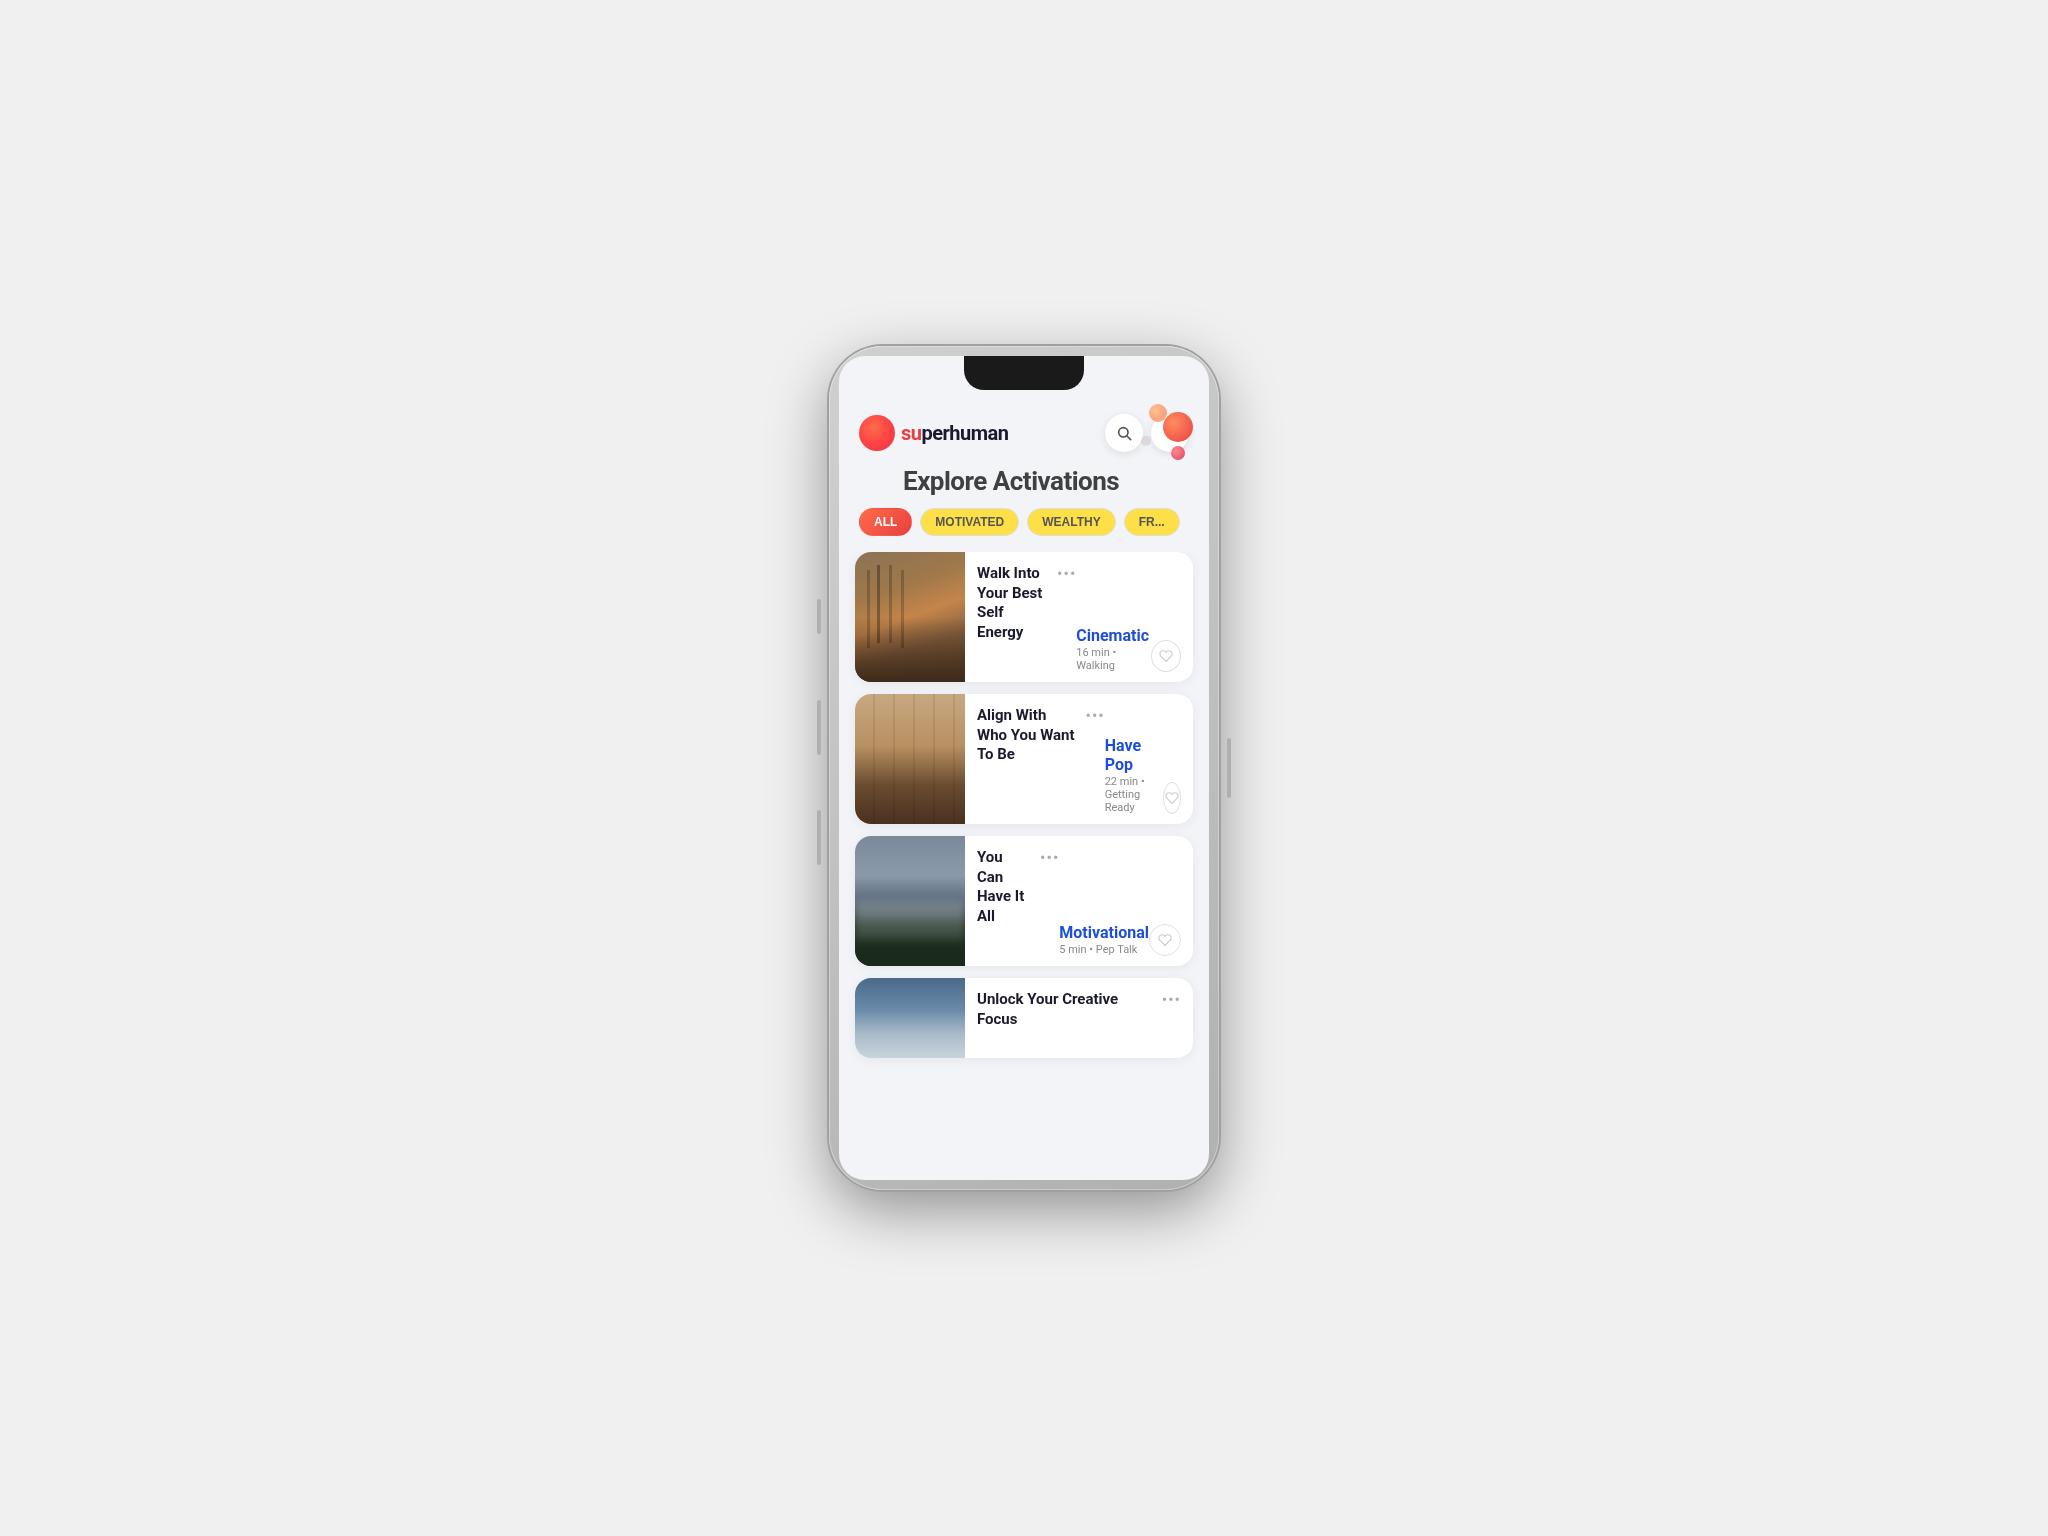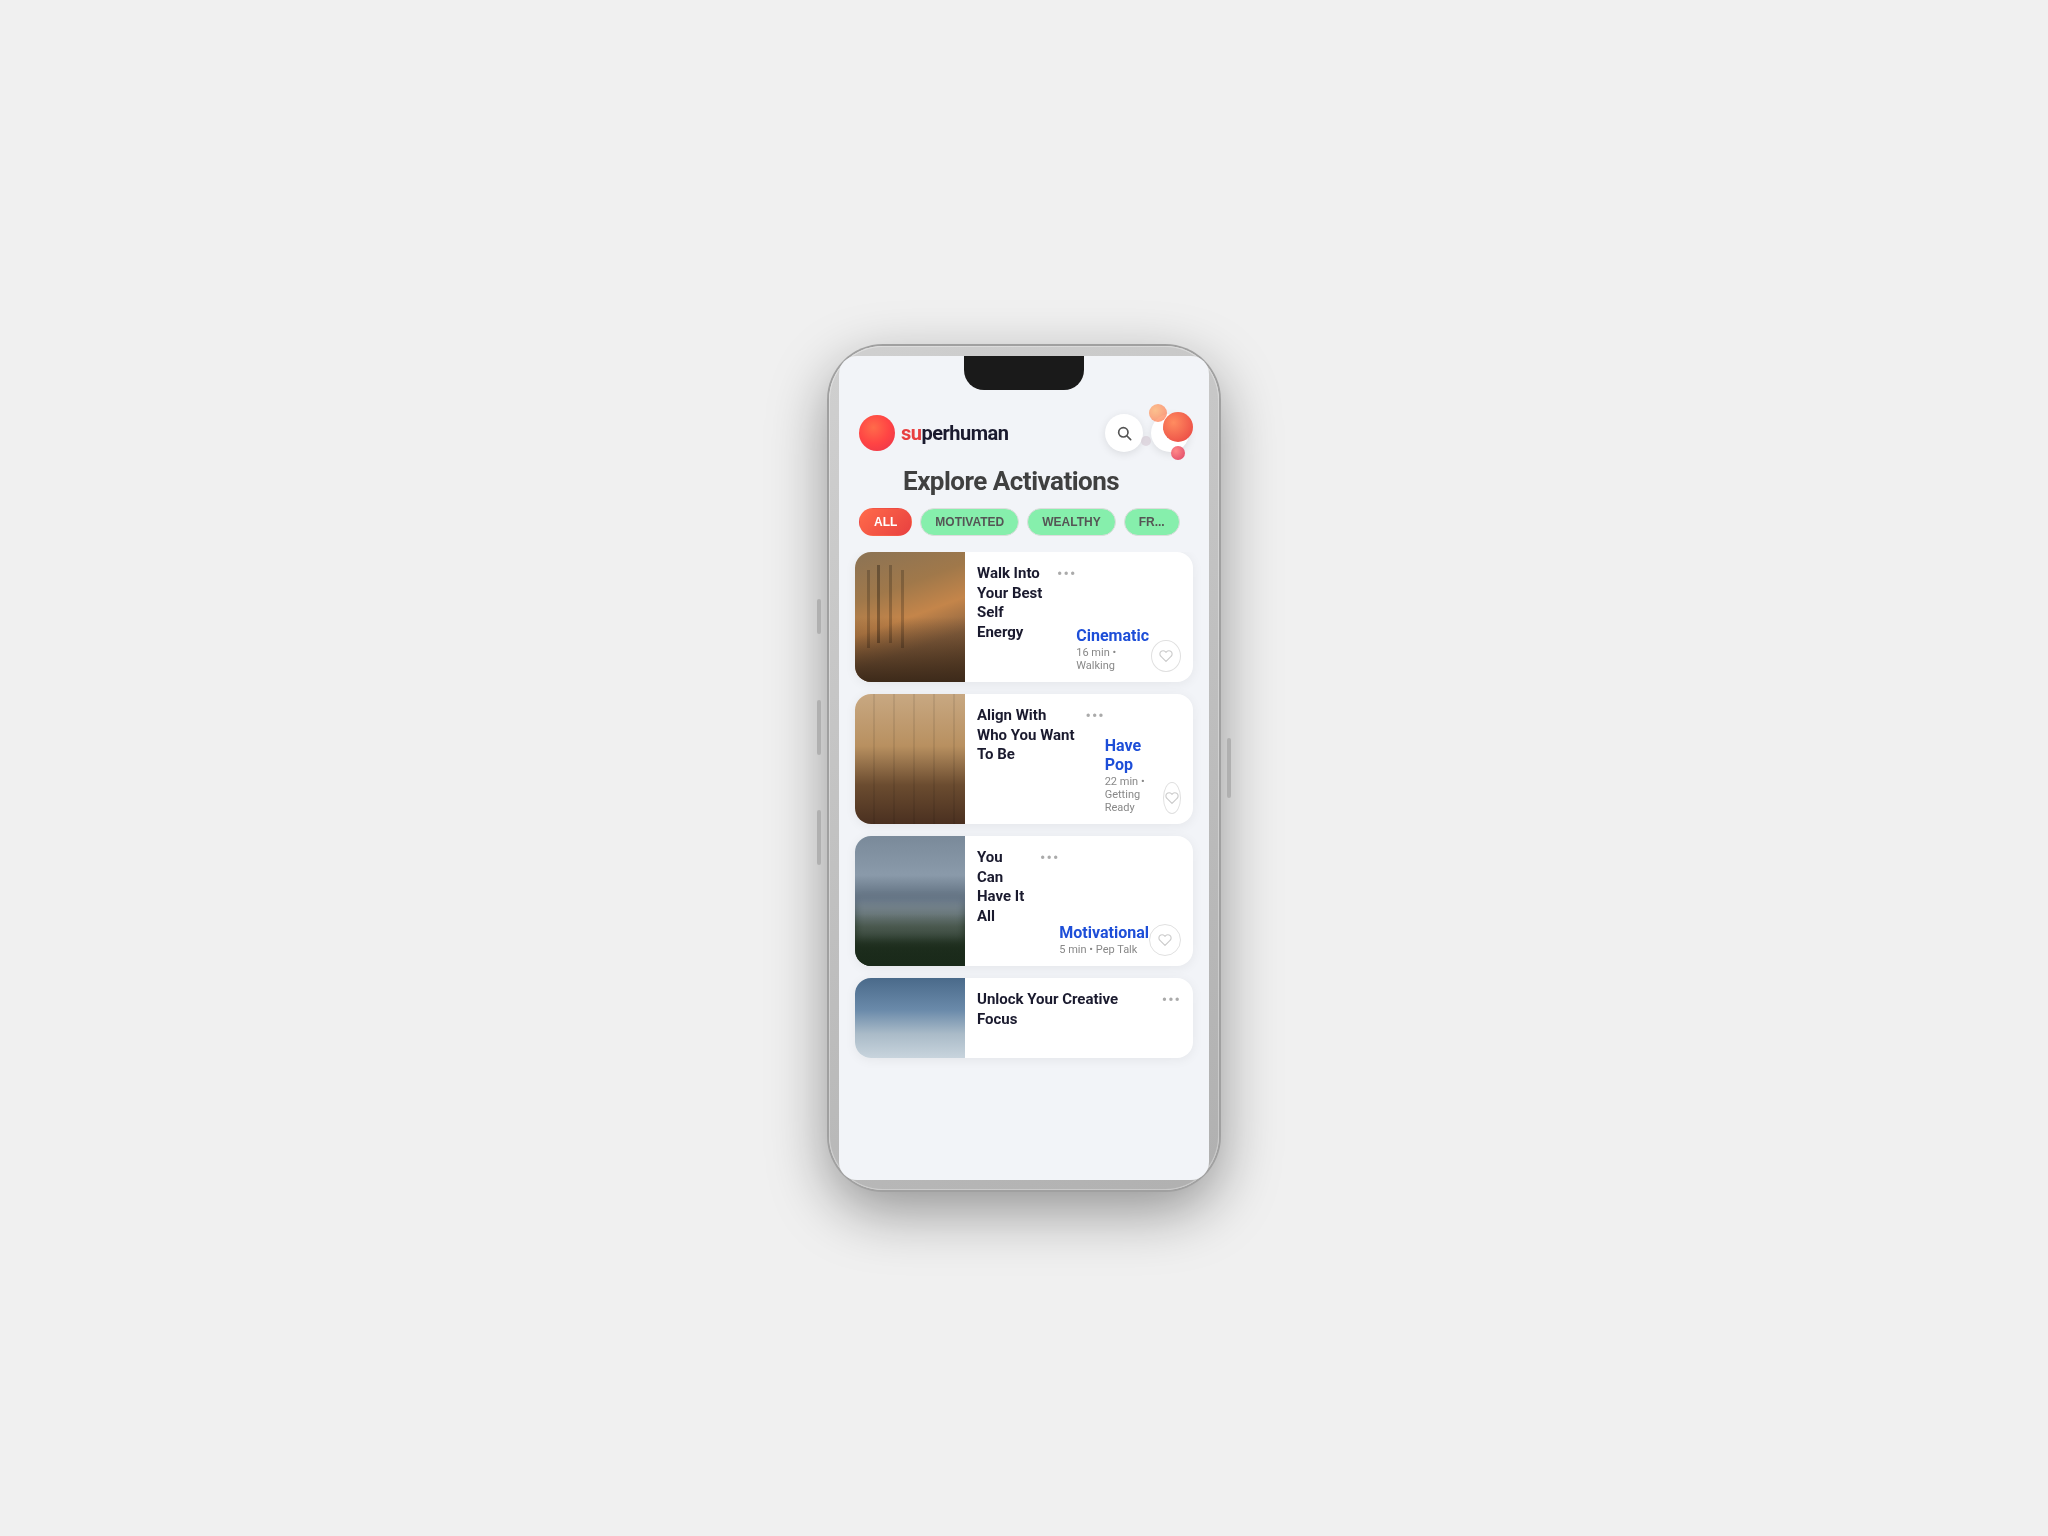--- a/index.html
+++ b/index.html
@@ -22,21 +22,21 @@
         0 0 0 2px #a0a0a0,
         0 20px 60px rgba(0,0,0,0.4),
         inset 0 0 0 1px rgba(255,255,255,0.3);
       position: relative;
     }
 
     .phone-inner {
       width: 100%;
       height: 100%;
       background: #f2f4f8;
-      border-radius: 18px;
+      border-radius: 26px;
       overflow: hidden;
       position: relative;
     }
 
     
     .notch {
       position: absolute;
       top: 0;
       left: 50%;
       transform: translateX(-50%);
@@ -185,21 +185,21 @@
     .filter-tabs::-webkit-scrollbar { display: none; }
 
     .filter-tab {
       padding: 6px 14px;
       border-radius: 20px;
       font-size: 12px;
       font-weight: 600;
       cursor: pointer;
       white-space: nowrap;
       border: 1.5px solid #ddd;
-      background: #86efac;
+      background: #fde047;
       color: #555;
     }
 
     .filter-tab.active {
       background: linear-gradient(135deg, #ff6b4a, #e84040);
       color: white;
       border-color: transparent;
     }
 
     

